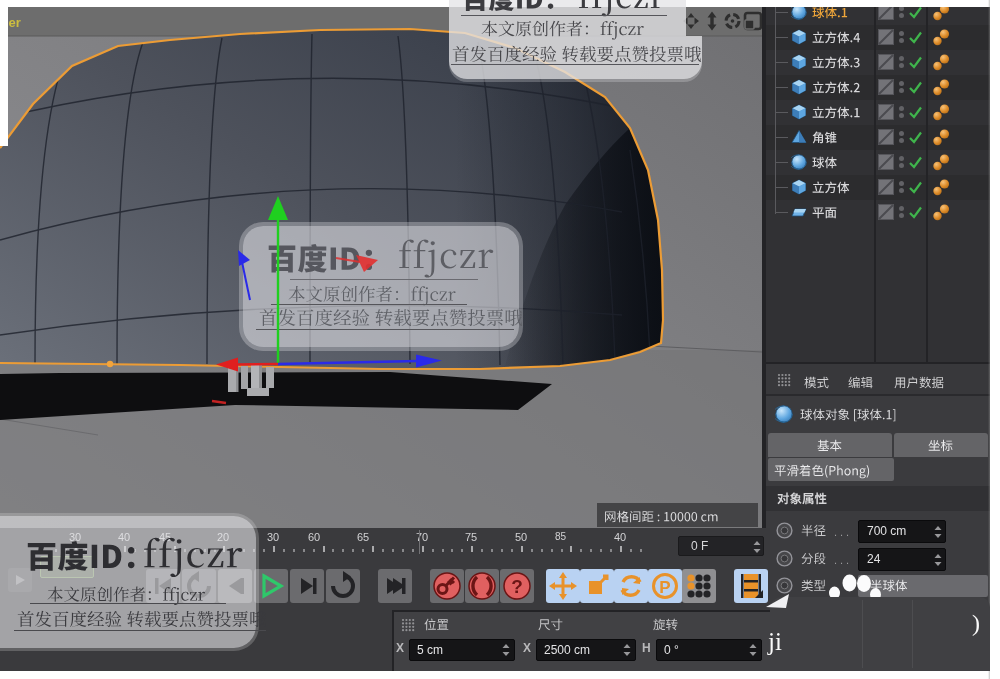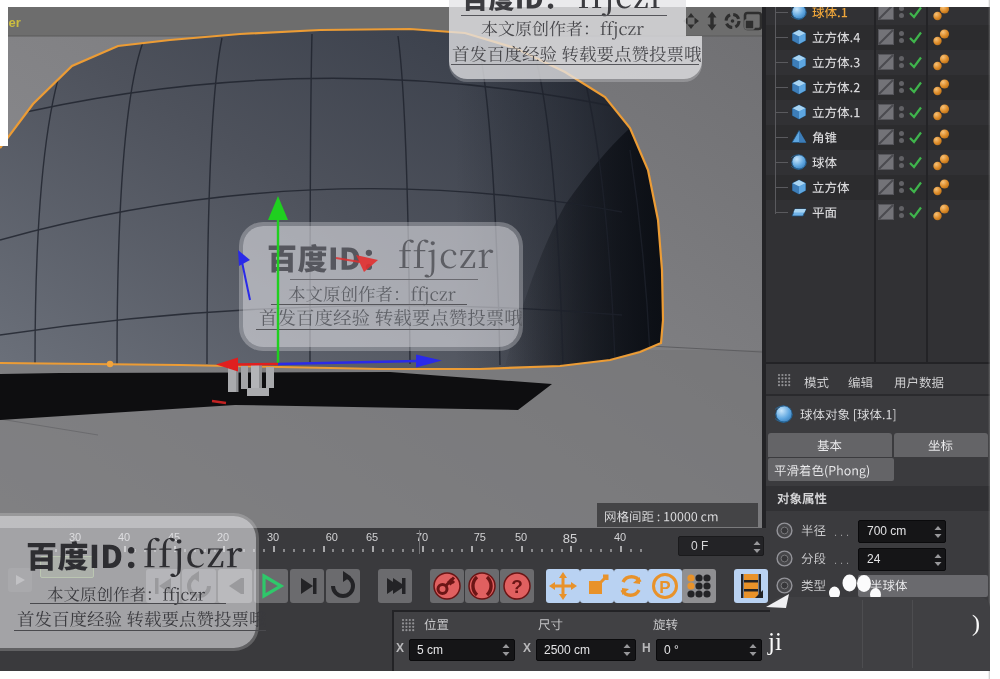--- a/index.html
+++ b/index.html
@@ -435,69 +435,69 @@
     <div class="abs" style="left:85px;top:549px;width:1.5px;height:3px;background:#88888b"></div>
     <div class="abs" style="left:95px;top:549px;width:1.5px;height:3px;background:#88888b"></div>
     <div class="abs" style="left:104px;top:549px;width:1.5px;height:3px;background:#88888b"></div>
     <div class="abs" style="left:114px;top:549px;width:1.5px;height:3px;background:#88888b"></div>
     <div class="abs" style="left:109px;top:531px;width:30px;text-align:center;font-size:11px;color:#d2d2d4">40</div>
     <div class="abs" style="left:124px;top:546px;width:1.5px;height:6px;background:#aaaaac"></div>
     <div class="abs" style="left:134px;top:549px;width:1.5px;height:3px;background:#88888b"></div>
     <div class="abs" style="left:144px;top:549px;width:1.5px;height:3px;background:#88888b"></div>
     <div class="abs" style="left:154px;top:549px;width:1.5px;height:3px;background:#88888b"></div>
     <div class="abs" style="left:164px;top:549px;width:1.5px;height:3px;background:#88888b"></div>
-    <div class="abs" style="left:159px;top:531px;width:30px;text-align:center;font-size:11px;color:#d2d2d4">45</div>
+    <div class="abs" style="left:159px;top:531px;width:30px;font-size:11px;color:#d2d2d4">45</div>
     <div class="abs" style="left:174px;top:546px;width:1.5px;height:6px;background:#aaaaac"></div>
     <div class="abs" style="left:184px;top:549px;width:1.5px;height:3px;background:#88888b"></div>
     <div class="abs" style="left:194px;top:549px;width:1.5px;height:3px;background:#88888b"></div>
     <div class="abs" style="left:204px;top:549px;width:1.5px;height:3px;background:#88888b"></div>
     <div class="abs" style="left:214px;top:549px;width:1.5px;height:3px;background:#88888b"></div>
     <div class="abs" style="left:208px;top:531px;width:30px;text-align:center;font-size:11px;color:#d2d2d4">20</div>
     <div class="abs" style="left:223px;top:546px;width:1.5px;height:6px;background:#aaaaac"></div>
     <div class="abs" style="left:233px;top:549px;width:1.5px;height:3px;background:#88888b"></div>
     <div class="abs" style="left:243px;top:549px;width:1.5px;height:3px;background:#88888b"></div>
     <div class="abs" style="left:253px;top:549px;width:1.5px;height:3px;background:#88888b"></div>
     <div class="abs" style="left:263px;top:549px;width:1.5px;height:3px;background:#88888b"></div>
     <div class="abs" style="left:258px;top:531px;width:30px;text-align:center;font-size:11px;color:#d2d2d4">30</div>
     <div class="abs" style="left:273px;top:546px;width:1.5px;height:6px;background:#aaaaac"></div>
     <div class="abs" style="left:283px;top:549px;width:1.5px;height:3px;background:#88888b"></div>
     <div class="abs" style="left:293px;top:549px;width:1.5px;height:3px;background:#88888b"></div>
     <div class="abs" style="left:303px;top:549px;width:1.5px;height:3px;background:#88888b"></div>
     <div class="abs" style="left:313px;top:549px;width:1.5px;height:3px;background:#88888b"></div>
-    <div class="abs" style="left:308px;top:531px;width:30px;text-align:right;font-size:11px;color:#d2d2d4">60</div>
+    <div class="abs" style="left:308px;top:531px;width:30px;text-align:left;font-size:11px;color:#d2d2d4">60</div>
     <div class="abs" style="left:323px;top:546px;width:1.5px;height:6px;background:#aaaaac"></div>
     <div class="abs" style="left:332px;top:549px;width:1.5px;height:3px;background:#88888b"></div>
     <div class="abs" style="left:342px;top:549px;width:1.5px;height:3px;background:#88888b"></div>
     <div class="abs" style="left:352px;top:549px;width:1.5px;height:3px;background:#88888b"></div>
     <div class="abs" style="left:362px;top:549px;width:1.5px;height:3px;background:#88888b"></div>
-    <div class="abs" style="left:357px;top:531px;width:30px;text-align:center;font-size:11px;color:#d2d2d4">65</div>
+    <div class="abs" style="left:357px;top:531px;width:30px;text-align:left;font-size:11px;color:#d2d2d4">65</div>
     <div class="abs" style="left:372px;top:546px;width:1.5px;height:6px;background:#aaaaac"></div>
     <div class="abs" style="left:382px;top:549px;width:1.5px;height:3px;background:#88888b"></div>
     <div class="abs" style="left:392px;top:549px;width:1.5px;height:3px;background:#88888b"></div>
     <div class="abs" style="left:402px;top:549px;width:1.5px;height:3px;background:#88888b"></div>
     <div class="abs" style="left:412px;top:549px;width:1.5px;height:3px;background:#88888b"></div>
     <div class="abs" style="left:407px;top:531px;width:30px;text-align:center;font-size:11px;color:#d2d2d4">70</div>
     <div class="abs" style="left:422px;top:546px;width:1.5px;height:6px;background:#aaaaac"></div>
     <div class="abs" style="left:432px;top:549px;width:1.5px;height:3px;background:#88888b"></div>
     <div class="abs" style="left:442px;top:549px;width:1.5px;height:3px;background:#88888b"></div>
     <div class="abs" style="left:451px;top:549px;width:1.5px;height:3px;background:#88888b"></div>
     <div class="abs" style="left:461px;top:549px;width:1.5px;height:3px;background:#88888b"></div>
-    <div class="abs" style="left:456px;top:531px;width:30px;text-align:right;font-size:11px;color:#d2d2d4">75</div>
+    <div class="abs" style="left:456px;top:531px;width:30px;text-align:center;font-size:11px;color:#d2d2d4">75</div>
     <div class="abs" style="left:471px;top:546px;width:1.5px;height:6px;background:#aaaaac"></div>
     <div class="abs" style="left:481px;top:549px;width:1.5px;height:3px;background:#88888b"></div>
     <div class="abs" style="left:491px;top:549px;width:1.5px;height:3px;background:#88888b"></div>
     <div class="abs" style="left:501px;top:549px;width:1.5px;height:3px;background:#88888b"></div>
     <div class="abs" style="left:511px;top:549px;width:1.5px;height:3px;background:#88888b"></div>
     <div class="abs" style="left:506px;top:531px;width:30px;text-align:center;font-size:11px;color:#d2d2d4">50</div>
     <div class="abs" style="left:521px;top:546px;width:1.5px;height:6px;background:#aaaaac"></div>
     <div class="abs" style="left:531px;top:549px;width:1.5px;height:3px;background:#88888b"></div>
     <div class="abs" style="left:541px;top:549px;width:1.5px;height:3px;background:#88888b"></div>
     <div class="abs" style="left:551px;top:549px;width:1.5px;height:3px;background:#88888b"></div>
     <div class="abs" style="left:561px;top:549px;width:1.5px;height:3px;background:#88888b"></div>
-    <div class="abs" style="left:555px;top:531px;width:30px;text-align:center;font-size:13px;color:#d2d2d4">85</div>
+    <div class="abs" style="left:555px;top:531px;width:30px;font-size:10px;color:#d2d2d4">85</div>
     <div class="abs" style="left:570px;top:546px;width:1.5px;height:6px;background:#aaaaac"></div>
     <div class="abs" style="left:580px;top:549px;width:1.5px;height:3px;background:#88888b"></div>
     <div class="abs" style="left:590px;top:549px;width:1.5px;height:3px;background:#88888b"></div>
     <div class="abs" style="left:600px;top:549px;width:1.5px;height:3px;background:#88888b"></div>
     <div class="abs" style="left:610px;top:549px;width:1.5px;height:3px;background:#88888b"></div>
     <div class="abs" style="left:605px;top:531px;width:30px;text-align:center;font-size:11px;color:#d2d2d4">40</div>
     <div class="abs" style="left:620px;top:546px;width:1.5px;height:6px;background:#aaaaac"></div>
     <div class="abs" style="left:630px;top:549px;width:1.5px;height:3px;background:#88888b"></div>
     <div class="abs" style="left:640px;top:549px;width:1.5px;height:3px;background:#88888b"></div>
     <div class="abs" style="left:419px;top:530px;width:1px;height:24px;background:#727275"></div>

